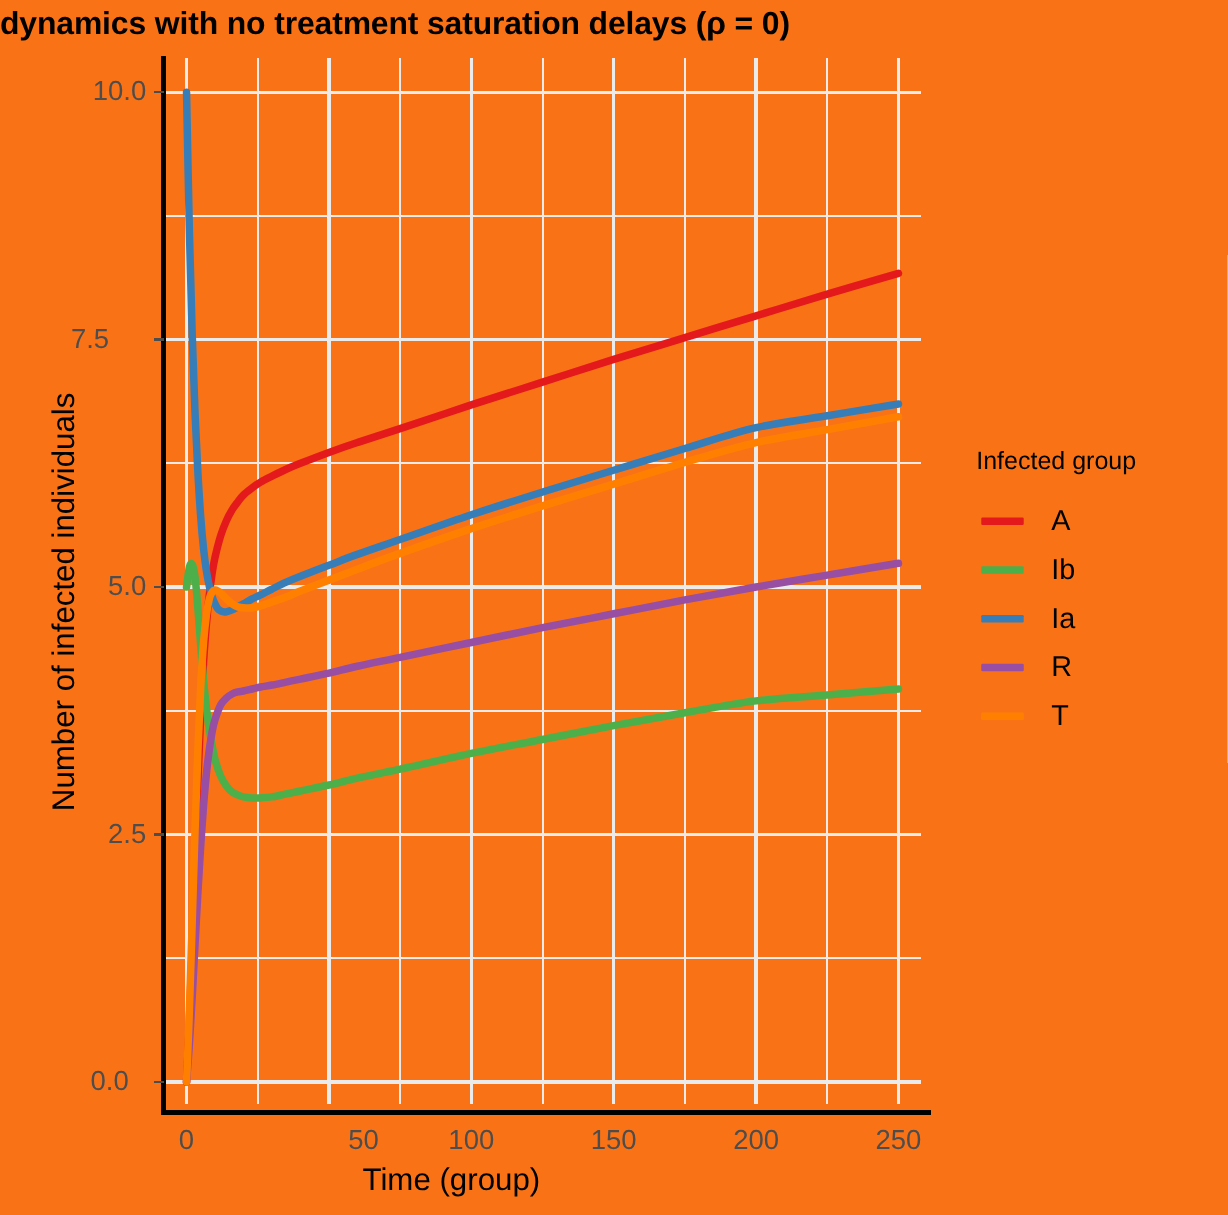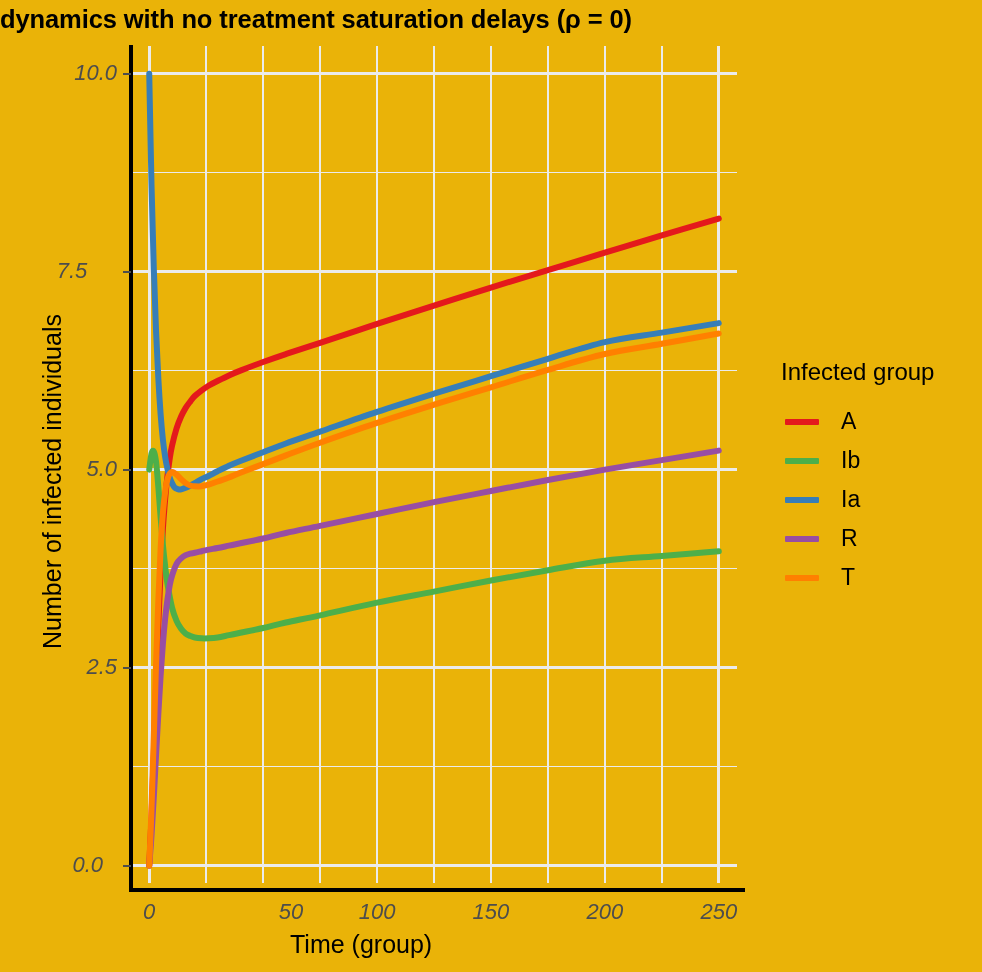--- a/index.html
+++ b/index.html
@@ -10,21 +10,21 @@
   body {
     width: 982px;
     height: 972px;
     font-family: "Liberation Sans", sans-serif;
     overflow: hidden;
   }
   #figure {
     position: relative;
     width: 982px;
     height: 972px;
-    background: #eab308;
+    background: #f97316;
   }
   #chart-title {
     position: absolute;
     left: 0px;
     top: 2px;
     width: 960px;
     font-size: 25.5px;
     font-weight: bold;
     color: #000000;
     white-space: nowrap;
@@ -51,38 +51,37 @@
     top: 467px;
     width: 430px;
     text-align: center;
     transform: rotate(-90deg);
   }
   .tick-label {
     position: absolute;
     color: #4d4d4d;
     font-size: 22px;
     white-space: nowrap;
-    font-style: italic;
   }
   .x-tick {
     text-align: center;
     width: 80px;
   }
   .y-tick {
     text-align: right;
     width: 90px;
   }
   #legend {
     position: absolute;
     left: 781px;
     top: 358px;
     width: 200px;
   }
   #legend-title {
-    font-size: 24px;
+    font-size: 20px;
     color: #000000;
     margin-bottom: 16px;
     white-space: nowrap;
   }
   .legend-item {
     display: flex;
     align-items: center;
     height: 39px;
   }
   .legend-key {

